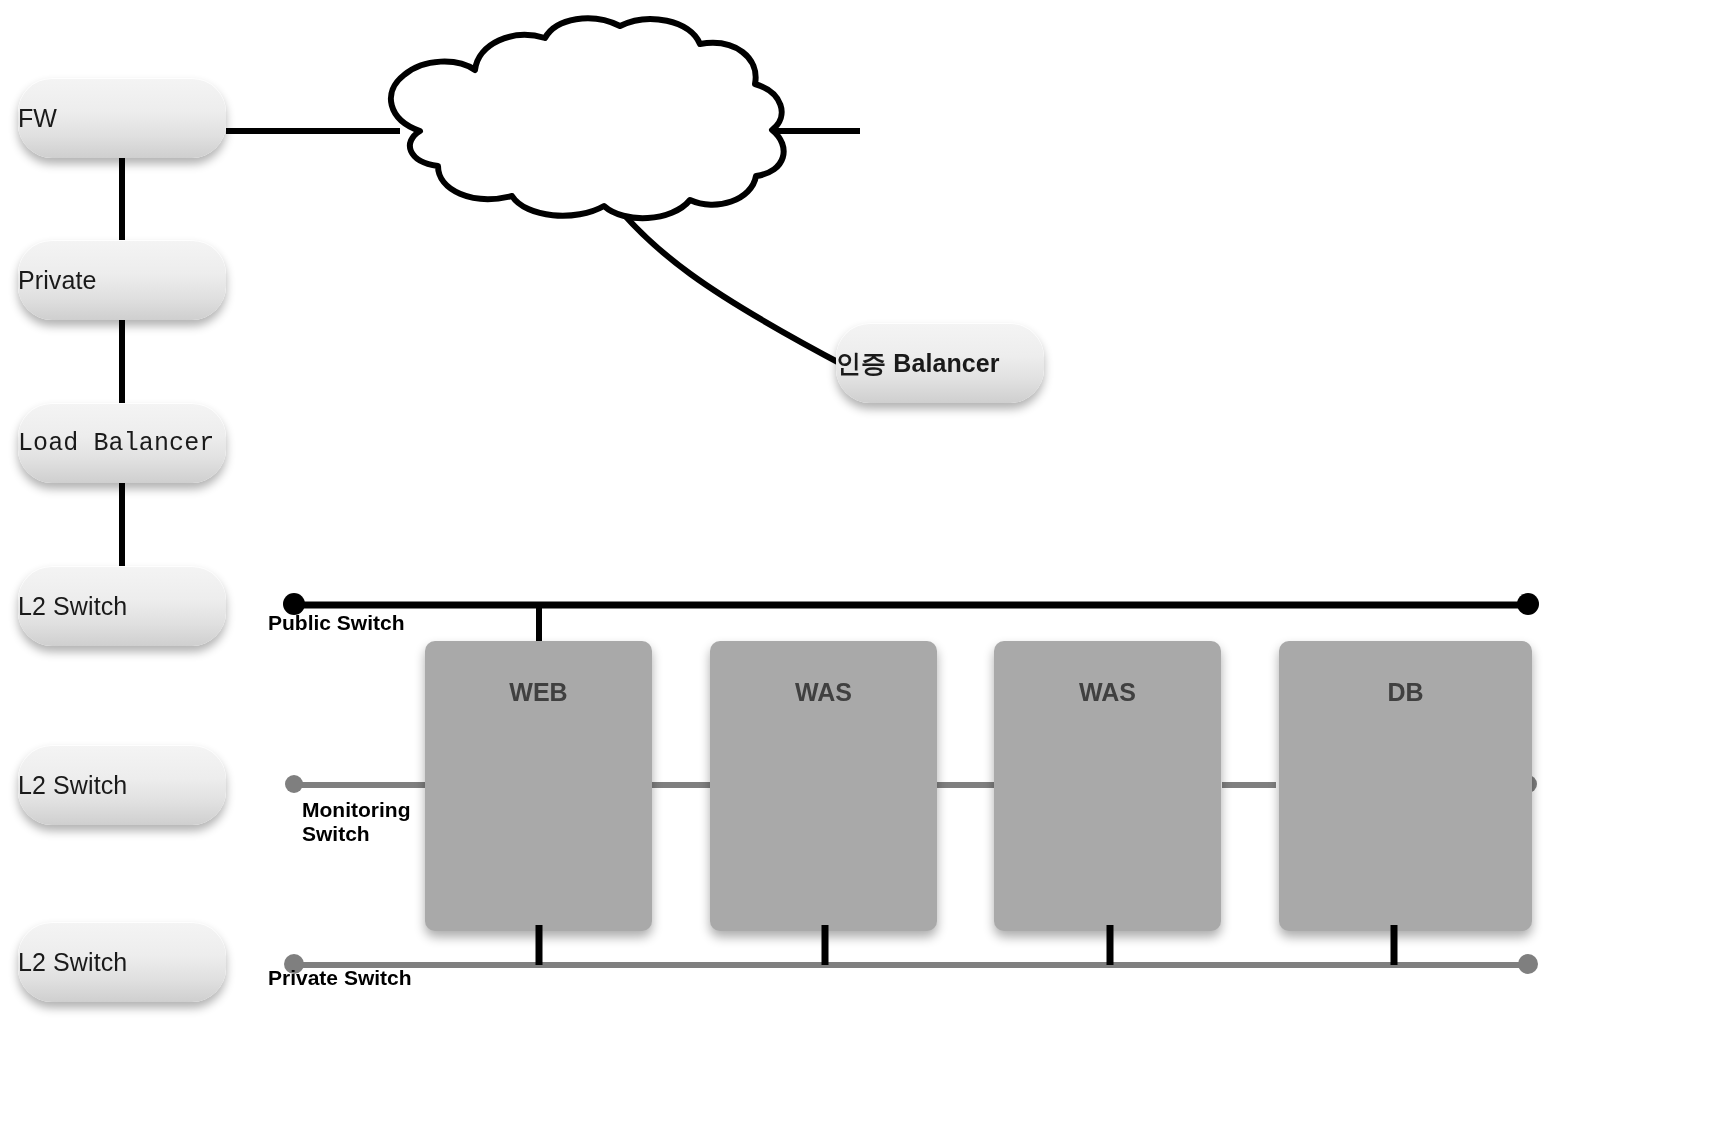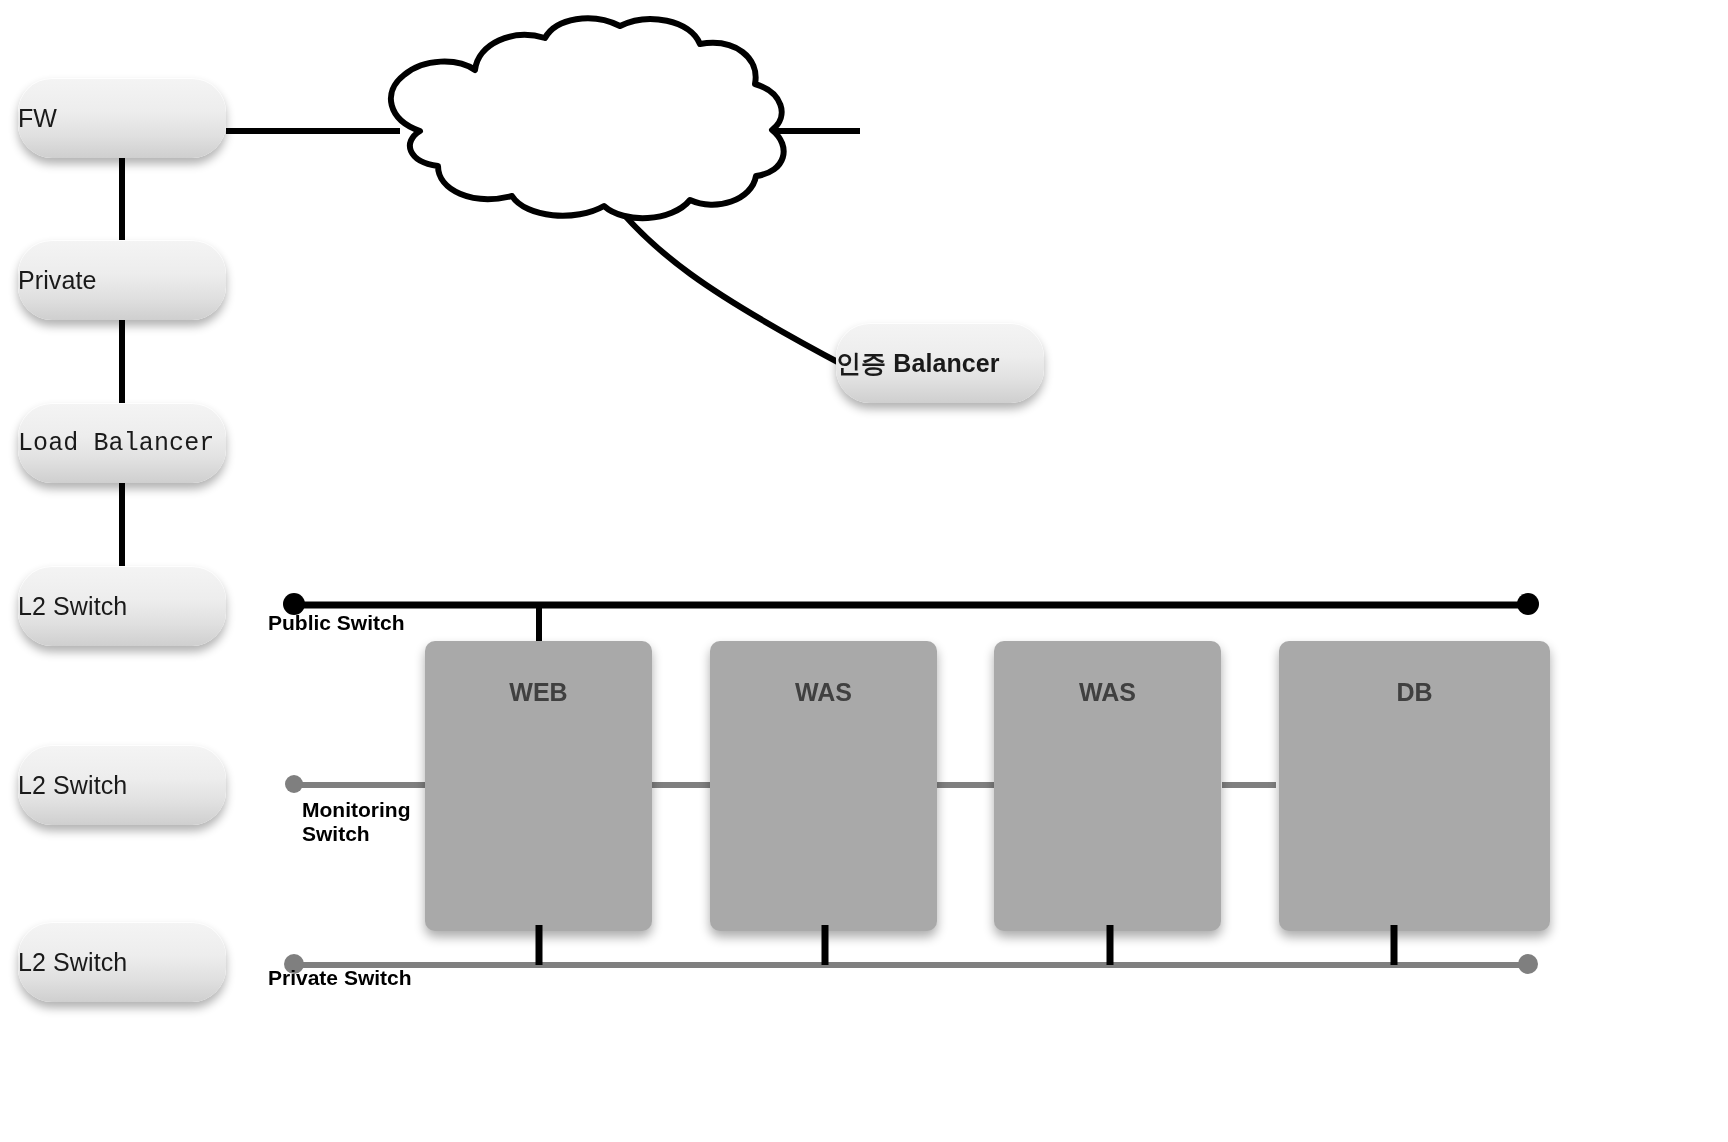--- a/index.html
+++ b/index.html
@@ -143,21 +143,21 @@
   </div>
 
   <div class="server" style="left:710px; top:641px; width:227px; height:290px;">
     <div class="server-label">WAS</div>
   </div>
 
   <div class="server" style="left:994px; top:641px; width:227px; height:290px;">
     <div class="server-label">WAS</div>
   </div>
 
-  <div class="server" style="left:1279px; top:641px; width:253px; height:290px;padding-left:18px;">
+  <div class="server" style="left:1279px; top:641px; width:253px; height:290px;">
     <div class="server-label">DB</div>
   </div>
 
   <svg class="layer over" viewBox="0 0 1728 1142" preserveAspectRatio="none">
     <line x1="539" y1="925" x2="539" y2="965" stroke="#000000" stroke-width="7"></line>
     <line x1="825" y1="925" x2="825" y2="965" stroke="#000000" stroke-width="7"></line>
     <line x1="1110" y1="925" x2="1110" y2="965" stroke="#000000" stroke-width="7"></line>
     <line x1="1394" y1="925" x2="1394" y2="965" stroke="#000000" stroke-width="7"></line>
   </svg>
 

